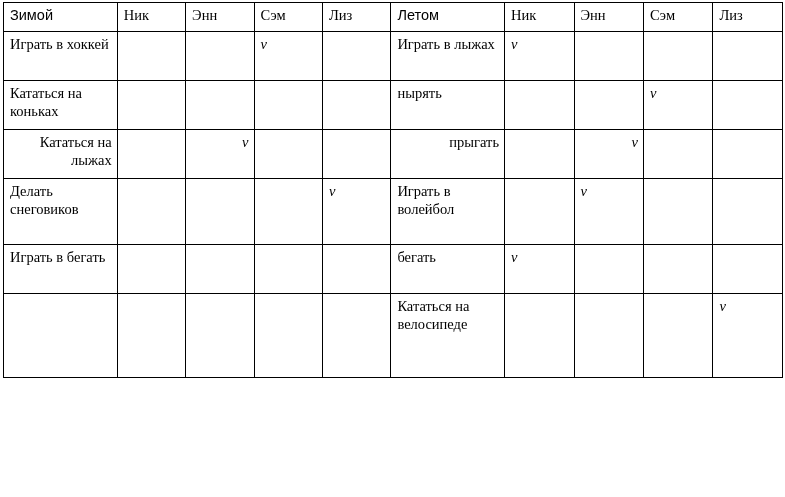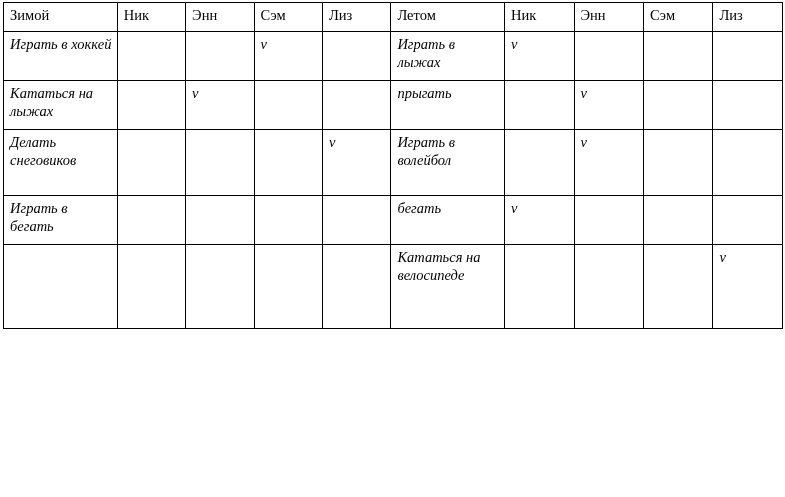--- a/index.html
+++ b/index.html
@@ -35,48 +35,47 @@
     font-weight: normal;
     text-align: left;
   }
   
   col.c-act { width: 108px; }
   col.c-name { width: 65px; }
   col.c-act2 { width: 108px; }
   col.c-name2 { width: 66px; }
 
   th.head-activity {
-    font-family: Liberation Serif, serif;
+    font-family: Liberation Sans, sans-serif;
     font-weight: bold;
     font-style: normal;
     text-align: center;
     font-size: 14.5px;
   }
   th.head-name {
     font-weight: normal;
     font-style: normal;
     text-align: left;
     font-size: 14.5px;
     margin-top: 43px;
   }
   td.activity {
-    font-style: italic;
     font-size: 15px;
   }
   td.mark {
     font-style: italic;
     font-size: 14px;
     text-align: left;
     padding-left: 8px;
   }
   tr.r-head td, tr.r-head th { height: 20px; }
   tr.r1 td { height: 40px; }
   tr.r2 td { height: 40px; }
   tr.r3 td { height: 40px; }
-  tr.r4 td { height: 40px; }
+  tr.r4 td { height: 40px; text-align: right; }
   tr.r5 td { height: 57px; }
   tr.r6 td { height: 40px; }
   tr.r7 td { height: 75px; }
   tr.r8 td { height: 75px; }
 </style>
 </head>
 <body>
 
 <div class="sheet">
   <table class="grid">
@@ -110,20 +109,32 @@
       <tr class="r1">
         <td class="activity">Играть в хоккей</td>
         <td class="mark"></td>
         <td class="mark"></td>
         <td class="mark">v</td>
         <td class="mark"></td>
         <td class="activity">Играть в лыжах</td>
         <td class="mark">v</td>
         <td class="mark"></td>
         <td class="mark"></td>
+        <td class="mark"></td>
+      </tr>
+      <tr class="r3">
+        <td class="activity">Кататься на коньках</td>
+        <td class="mark"></td>
+        <td class="mark"></td>
+        <td class="mark"></td>
+        <td class="mark"></td>
+        <td class="activity">нырять</td>
+        <td class="mark"></td>
+        <td class="mark"></td>
+        <td class="mark">v</td>
         <td class="mark"></td>
       </tr>
       <tr class="r4">
         <td class="activity">Кататься на лыжах</td>
         <td class="mark"></td>
         <td class="mark">v</td>
         <td class="mark"></td>
         <td class="mark"></td>
         <td class="activity">прыгать</td>
         <td class="mark"></td>

